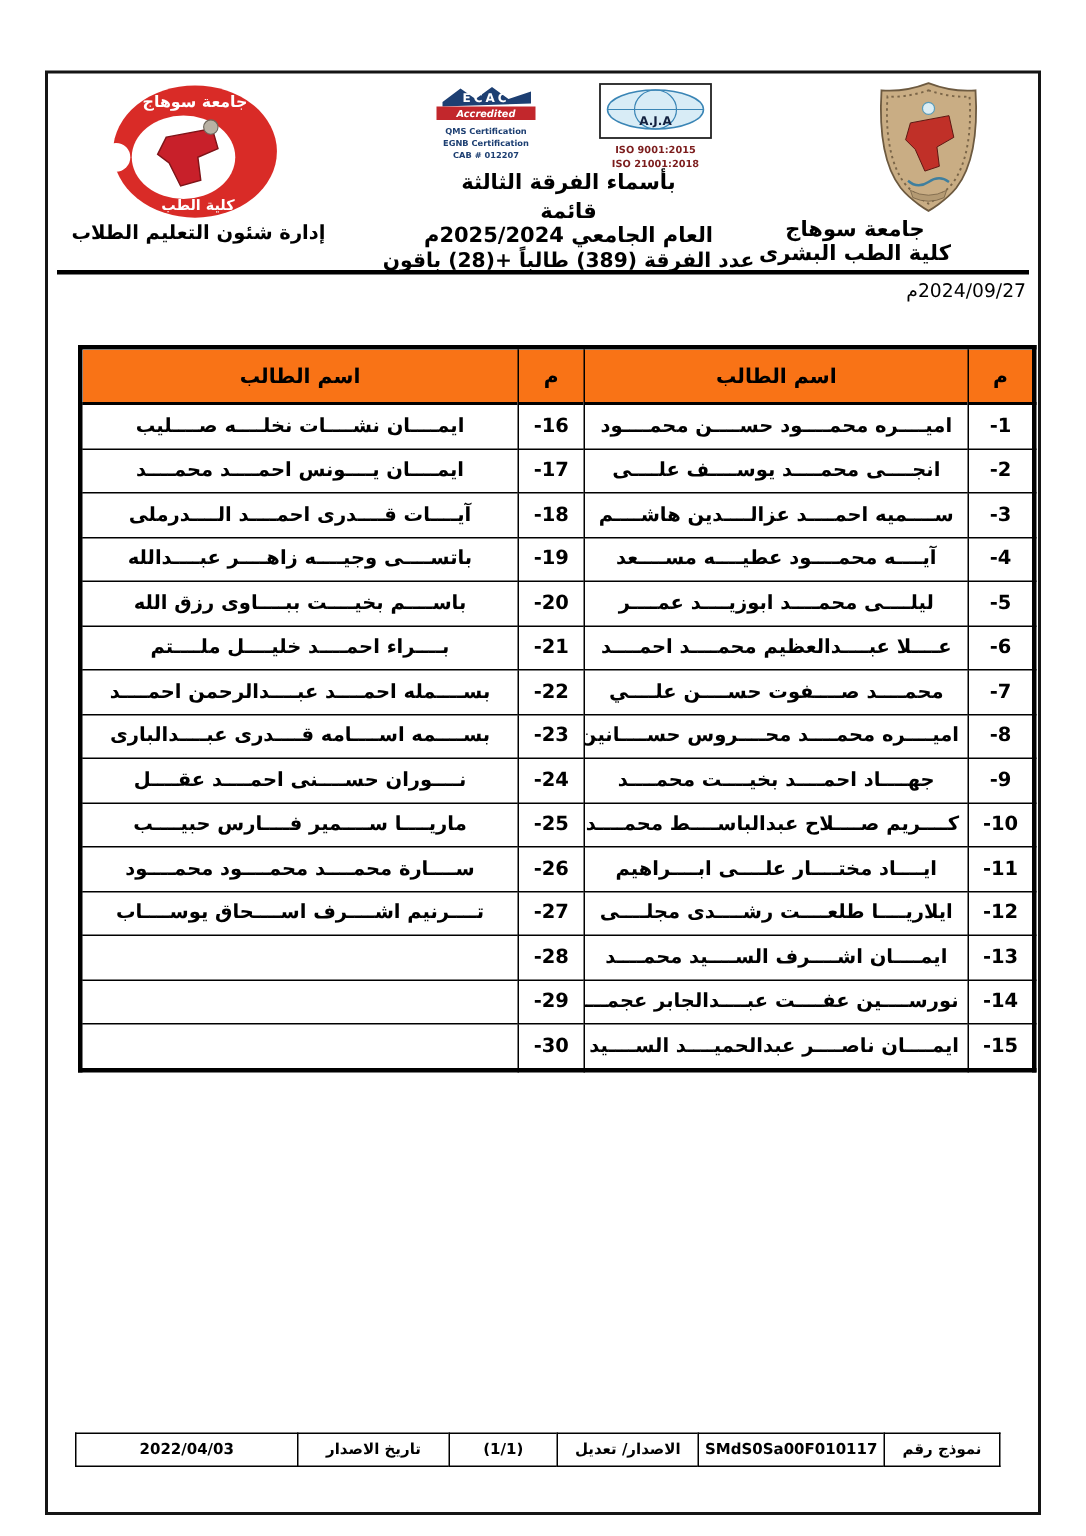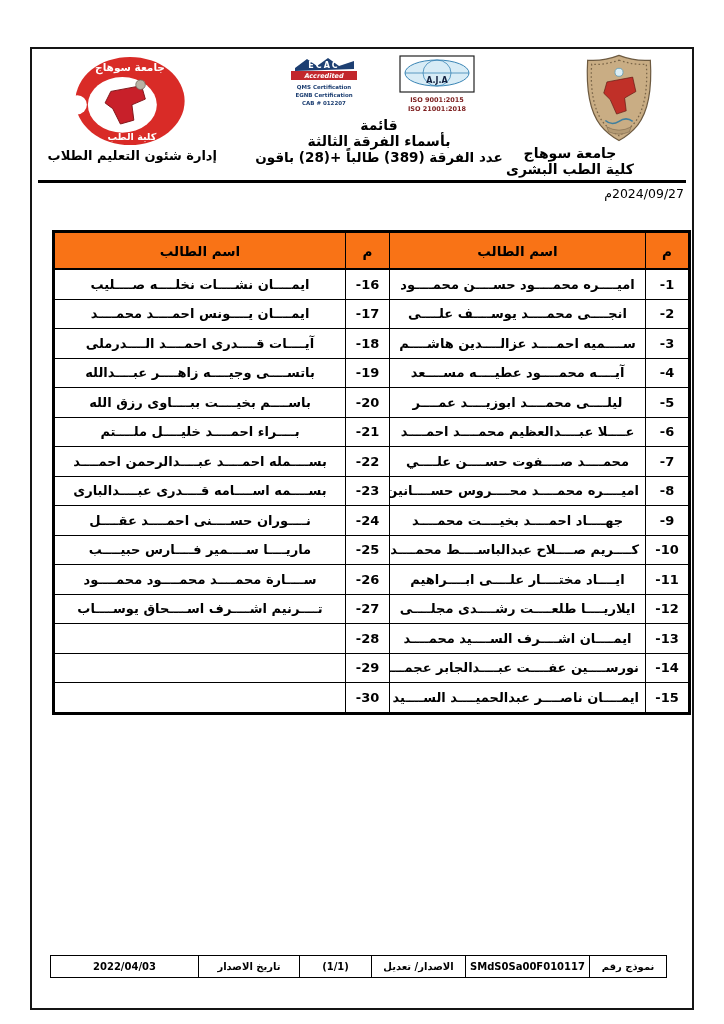--- a/index.html
+++ b/index.html
@@ -89,22 +89,23 @@
       <svg width="80" height="58" viewBox="0 0 80 58">
         <rect x="3" y="1" width="74" height="36" fill="#ffffff" stroke="#222222" stroke-width="1.2"></rect>
         <ellipse cx="40" cy="18" rx="32" ry="13" fill="#d8ecf6" stroke="#3a85b5" stroke-width="1"></ellipse>
         <ellipse cx="40" cy="18" rx="14" ry="13" fill="none" stroke="#3a85b5" stroke-width="0.8"></ellipse>
         <line x1="8" y1="18" x2="72" y2="18" stroke="#3a85b5" stroke-width="0.8"></line>
         <text x="40" y="28" text-anchor="middle" font-size="8" font-weight="bold" fill="#13213f">A.J.A</text>
         <text x="40" y="47" text-anchor="middle" font-size="6.5" font-weight="bold" fill="#7c1d1d">ISO 9001:2015</text>
         <text x="40" y="56" text-anchor="middle" font-size="6.5" font-weight="bold" fill="#7c1d1d">ISO 21001:2018</text>
       </svg>
     </div>
+    <div class="tl tl2">بأسماء الفرقة الثالثة</div>
     <div class="tl tl1">قائمة</div>
-    <div class="tl tl2">بأسماء الفرقة الثالثة</div>
+    <div class="tl tl3">العام الجامعي 2025/2024م</div>
     <div class="tl tl4">عدد الفرقة (389) طالباً +(28) باقون</div>
   </div>
 
   <div class="rblock">
     <svg width="74" height="90" viewBox="0 0 90 112">
       <path d="M45,3 C58,8 72,10 84,9 C86,42 82,72 68,90 C59,101 45,109 45,109 C45,109 31,101 22,90 C8,72 4,42 6,9 C18,10 32,8 45,3 Z" fill="#c9ad84" stroke="#6d5a40" stroke-width="1.5"></path>
       <path d="M45,9 C57,13 69,15 79,14 C81,43 77,70 65,86 C57,96 45,103 45,103 C45,103 33,96 25,86 C13,70 9,43 11,14 C21,15 33,13 45,9 Z" fill="none" stroke="#7a6548" stroke-width="1.6" stroke-dasharray="2,3"></path>
       <circle cx="45" cy="24" r="5" fill="#dceef5" stroke="#5b9cb8" stroke-width="1"></circle>
       <path d="M30,36 L62,30 L66,48 L52,56 L54,72 L42,76 L34,58 L26,50 Z" fill="#c03028" stroke="#5a1410" stroke-width="0.8"></path>
       <path d="M28,84 q8,7 17,1 q9,-6 17,0" stroke="#3f7f9e" stroke-width="2" fill="none"></path>

